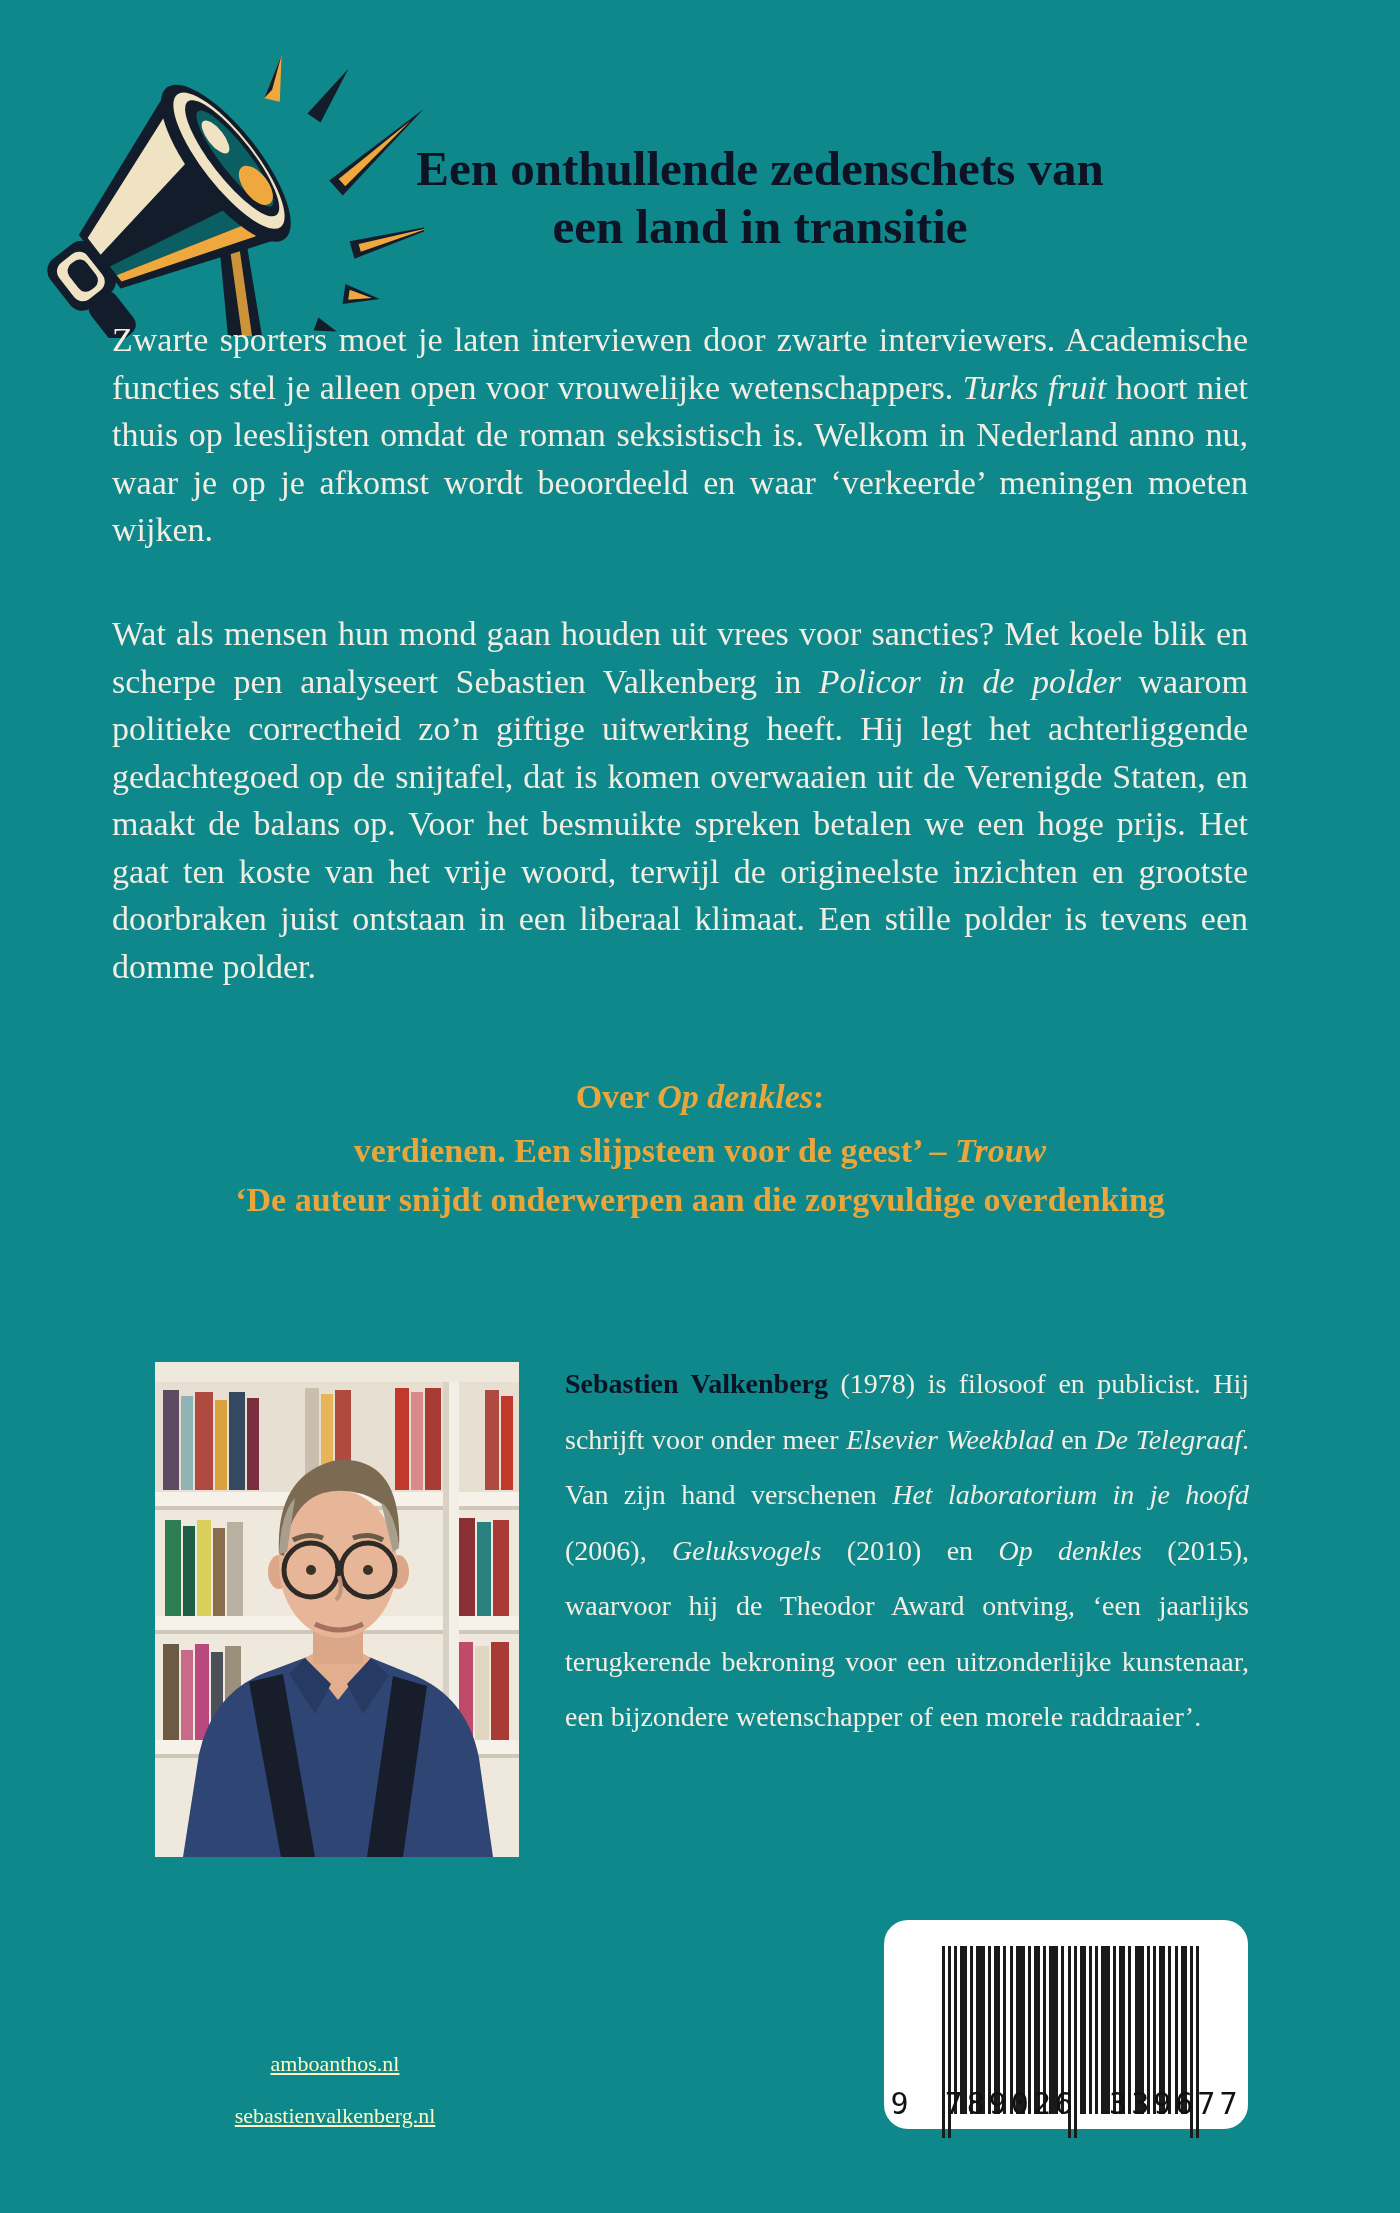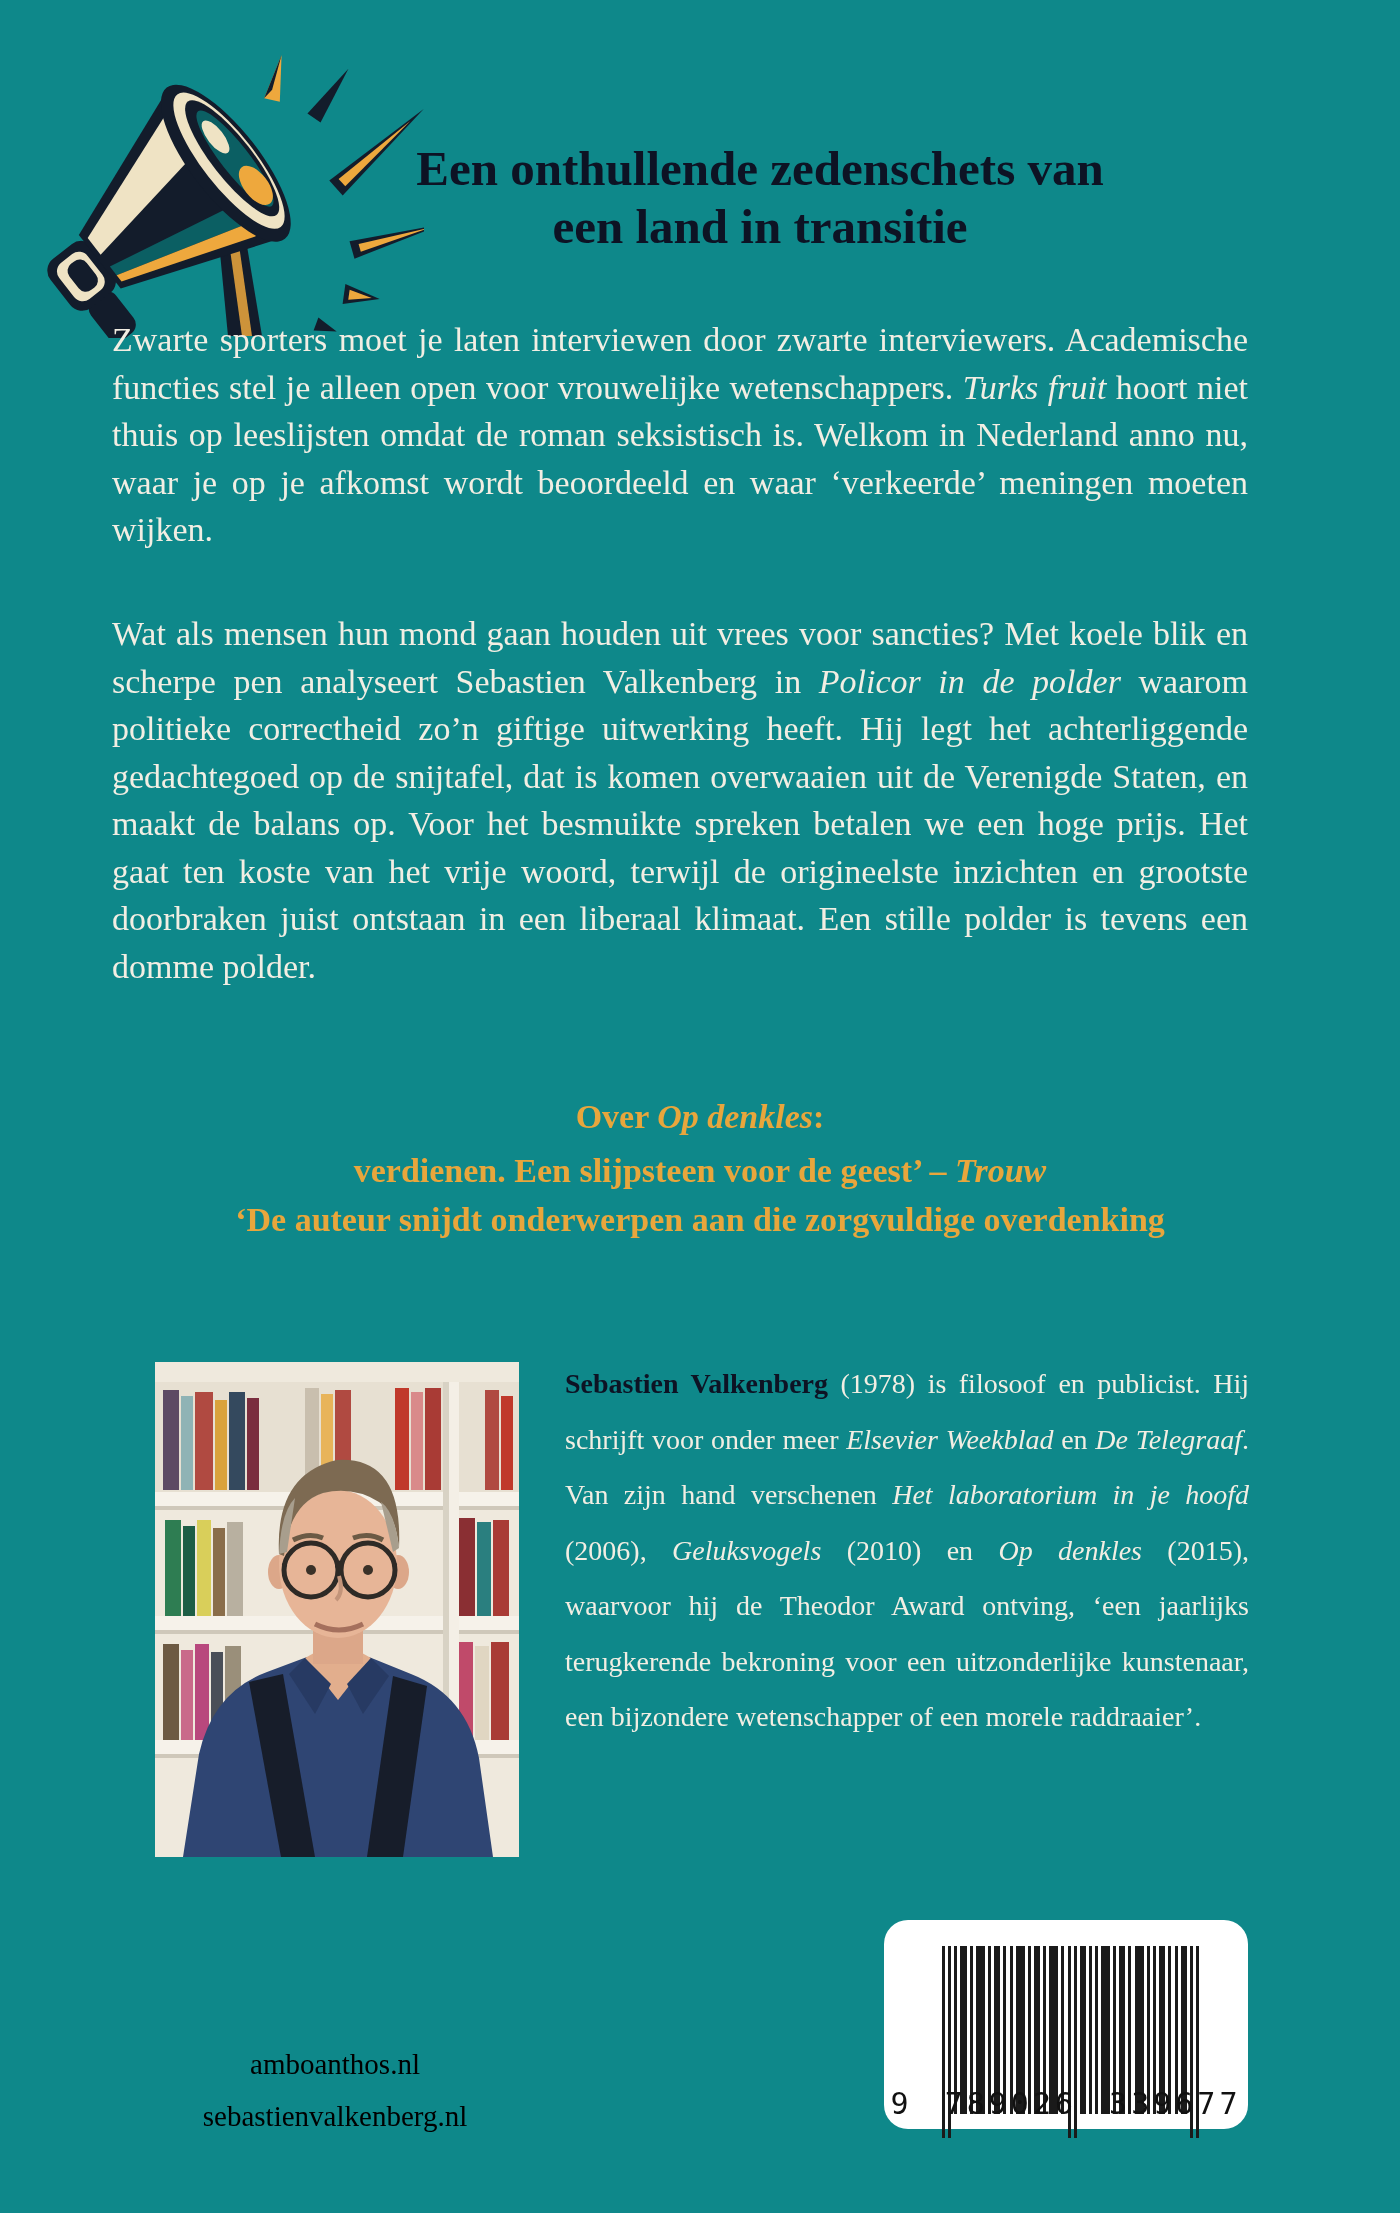--- a/index.html
+++ b/index.html
@@ -1,23 +1,23 @@
 <!DOCTYPE html>
 <html><head>
 <meta charset="utf-8">
 <style>
   html,body{margin:0;padding:0;background:#0e888a;}
   .cover{position:relative;width:1400px;height:2213px;background:#0e888a;
          font-family:"Liberation Serif",serif;overflow:hidden;}
   .abs{position:absolute;}
   .headline{color:#0d1324;font-weight:bold;font-size:49px;line-height:58px;text-align:center;}
   .body-text{color:#f2eee3;font-size:34px;line-height:47.5px;text-align:justify;}
-  .gold-center{color:#e8a63c;font-weight:bold;font-size:34px;line-height:49px;text-align:center;margin-top:20px;}
+  .gold-center{color:#e8a63c;font-weight:bold;font-size:34px;line-height:49px;text-align:center;}
   .bio-text{color:#f2eee3;font-size:28px;line-height:55.5px;text-align:justify;}
-  .urls{color:#000000;font-size:29px;line-height:52px;text-align:center;}
+  .urls{color:#fef9c3;font-size:22px;line-height:52px;text-align:center;text-decoration:underline;}
   .it{font-style:italic;}
   .name{color:#0d1324;font-weight:bold;}
   .barcode-box{background:#ffffff;border-radius:2px;}
   .barcode-digits{position:absolute;left:0;right:0;bottom:8px;text-align:center;
     font-family:"DejaVu Sans Mono",monospace;font-size:30px;color:#111;
     letter-spacing:4px;word-spacing:10px;}
 </style>
 </head>
 <body>
 

